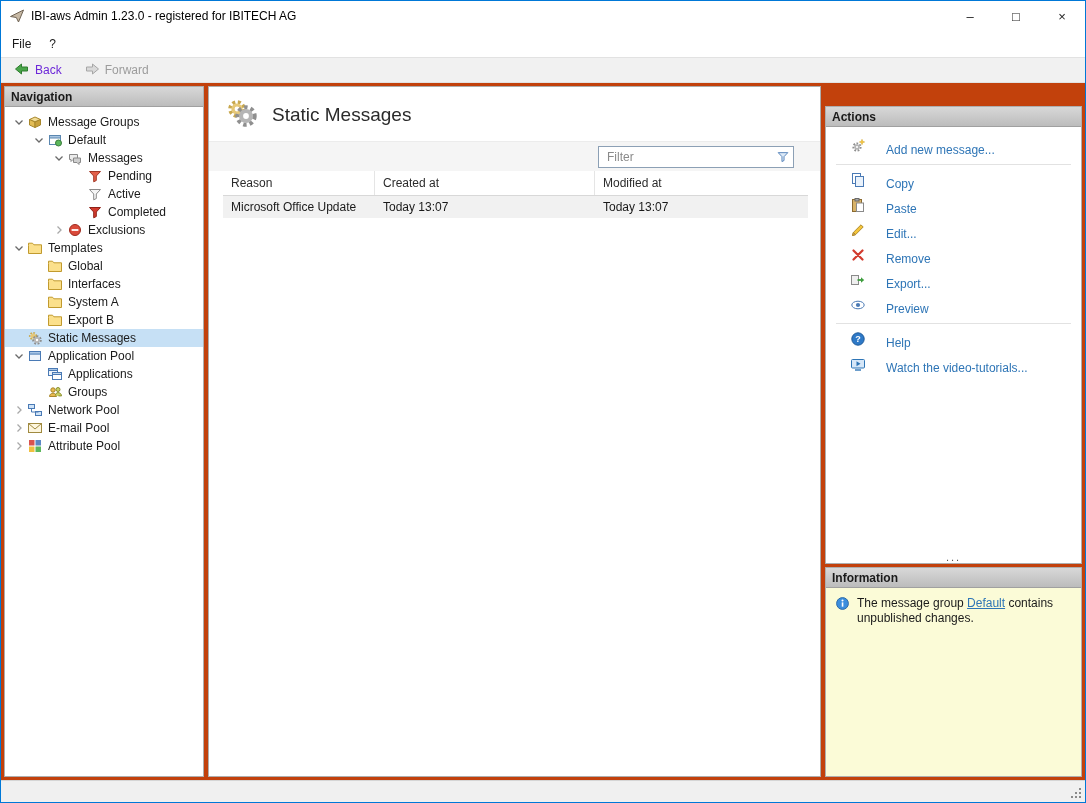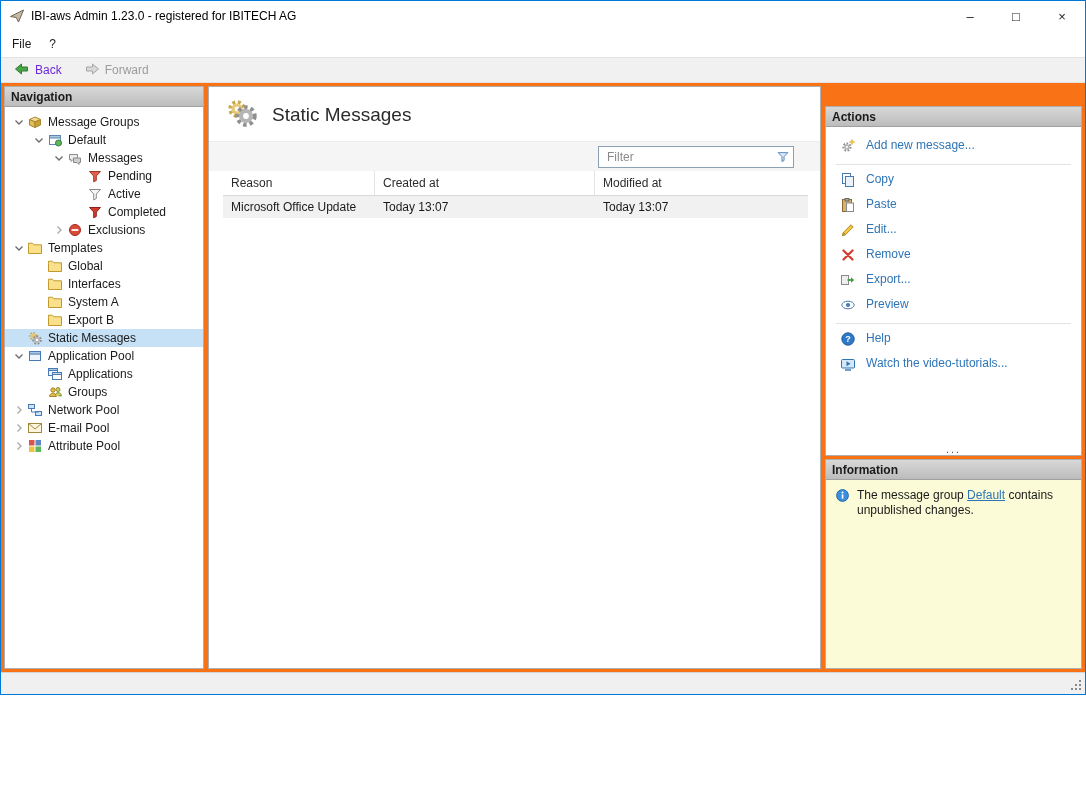--- a/index.html
+++ b/index.html
@@ -2,41 +2,41 @@
 <html><head>
 <meta charset="utf-8">
 <style>
   * { margin:0; padding:0; box-sizing:border-box; }
   body {
     font-family:"Liberation Sans","DejaVu Sans",sans-serif;
     font-size:12px; color:#1a1a1a; background:#fff;
     width:1086px; height:803px; overflow:hidden;
   }
   .window {
-    width:1086px; height:695px; border:1px solid #0078d7;
+    width:1086px; height:803px; border:1px solid #0078d7;
     display:flex; flex-direction:column; background:#f0f0f0;
   }
   
   .titlebar { height:30px; background:#fff; display:flex; align-items:center; flex:none; }
   .app-icon { margin:0 6px 0 8px; display:flex; }
   .title-text { font-size:12px; color:#000; }
   .win-controls { margin-left:auto; display:flex; height:100%; }
   .win-btn { width:46px; height:100%; display:flex; align-items:center; justify-content:center;
              font-size:13px; color:#222; cursor:default; }
   
   .menubar { height:26px; background:#fff; display:flex; align-items:center; padding-left:2px; flex:none; }
   .menu-item { padding:4px 9px; }
   
   .toolbar { height:26px; background:#f1f1f1; border-top:1px solid #e2e2e2; border-bottom:1px solid #e2e2e2;
              display:flex; align-items:center; padding-left:6px; gap:8px; flex:none; }
   .tool-btn { display:flex; align-items:center; gap:5px; padding:2px 7px; }
   .tool-btn .tlabel { color:#6d28d9; }
   .tool-btn.disabled .tlabel { color:#9c9c9c; }
   
-  .workspace { flex:1; display:flex; gap:4px; padding:3px; background:#f97316; overflow:hidden; }
+  .workspace { flex:1; display:flex; gap:4px; padding:3px; background:#c2410c; overflow:hidden; }
   .panel { background:#fff; border:1px solid #aeaeae; display:flex; flex-direction:column; overflow:hidden; }
   .panel-header {
     height:20px; flex:none; line-height:20px; padding-left:6px; font-weight:bold; color:#1a1a1a;
     background:linear-gradient(#d8d8d8,#bcbcbc); border-bottom:1px solid #a0a0a0;
   }
   
   .nav-panel { width:200px; flex:none; }
   .tree { padding-top:6px; overflow:hidden; flex:1; }
   .trow-item { height:18px; display:flex; align-items:center; white-space:nowrap; cursor:default; }
   .trow-item .chev { width:16px; height:16px; flex:none; display:flex; align-items:center; justify-content:center; }
@@ -61,21 +61,21 @@
   .thead { display:flex; height:25px; align-items:stretch; background:#fff; border-bottom:1px solid #d8d8d8; }
   .th { display:flex; align-items:center; padding-left:8px; color:#2b2b2b; border-right:1px solid #e5e5e5; }
   .c1 { width:152px; flex:none; } .c2 { width:220px; flex:none; } .c3 { flex:1; border-right:none; }
   .trow { display:flex; height:22px; align-items:center; background:#f1f1f1; }
   .td { padding-left:8px; color:#1a1a1a; }
   .td.c1,.td.c2 { border-right:1px solid transparent; }
   
   .right-col { width:257px; flex:none; display:flex; flex-direction:column; gap:3px; }
   .actions-panel { flex:1;margin-top:20px; }
   .actions-body { flex:1; padding-top:8px; position:relative; background:#fff; }
-  .action-item { display:flex; align-items:flex-start; gap:10px; padding:3px 8px 3px 14px; color:#2e75b6; cursor:default; }
+  .action-item { display:flex; align-items:flex-end; gap:20px; padding:3px 8px 3px 24px; color:#2e75b6; cursor:default; }
   .action-item .alabel { color:#2e75b6; }
   .action-sep { border-top:1px solid #e2e2e2; margin:4px 10px; }
   .more-dots { position:absolute; bottom:1px; left:0; right:0; text-align:center; color:#555; letter-spacing:2px; font-size:11px; line-height:10px; }
   .info-panel { height:210px; flex:none; }
   .info-body { flex:1; background:#fbfbd7; padding:8px 9px; display:flex; gap:7px; align-items:flex-start; }
   .info-text { line-height:15px; }
   .info-link { color:#2e75b6; text-decoration:underline; cursor:pointer; }
   
   .statusbar { height:22px; flex:none; background:#f0f0f0; border-top:1px solid #d5d5d5; position:relative; }
   .grip { position:absolute; right:3px; bottom:3px; width:13px; height:13px;

